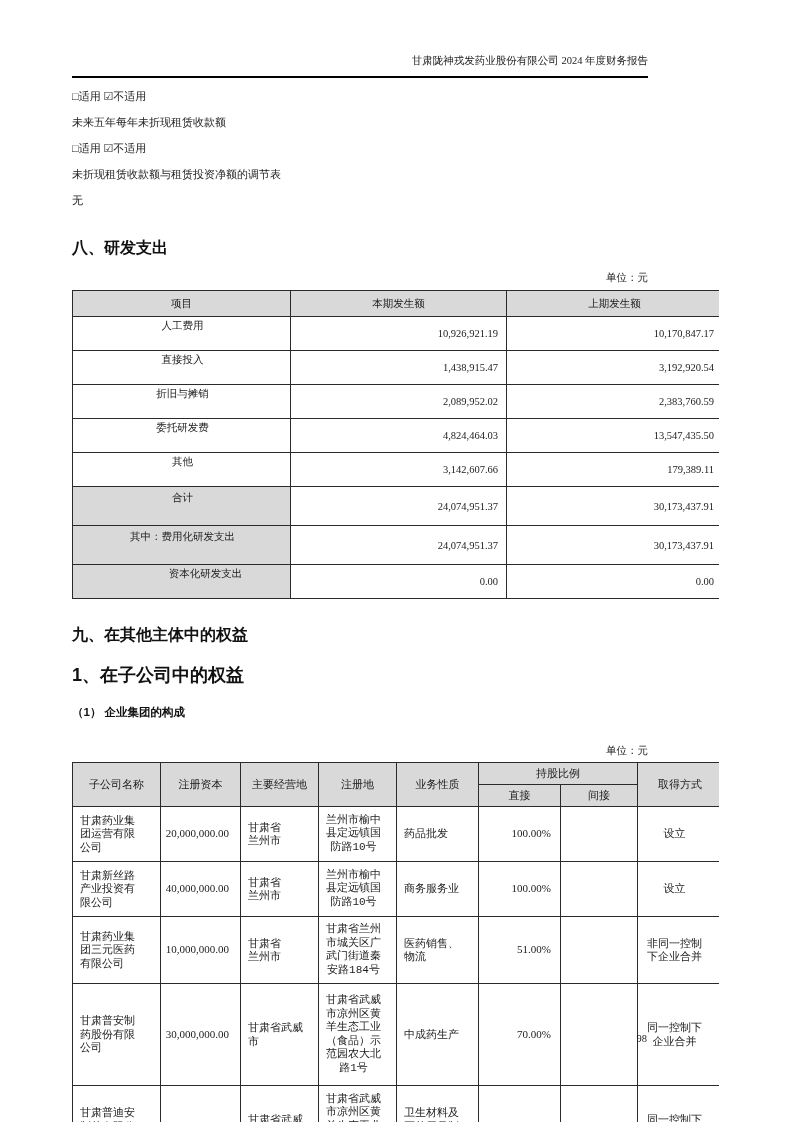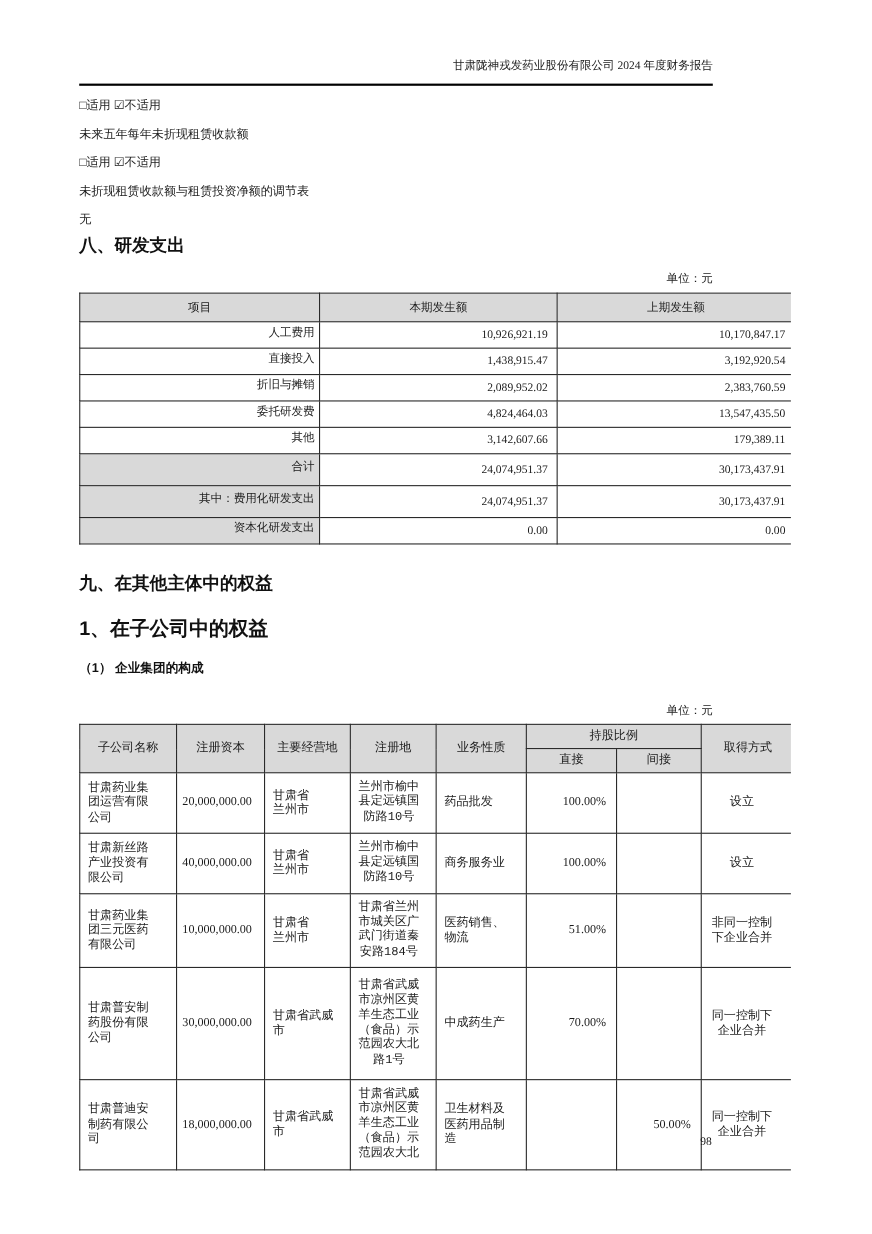--- a/index.html
+++ b/index.html
@@ -41,21 +41,21 @@
   }
   .first-line { margin-top: 12px; }
   .none-line  { margin-top: 8px; margin-bottom: 0; }
   
   h2, h3, h4 {
     font-family: "Liberation Sans", "DejaVu Sans", sans-serif;
     font-weight: 700;
     margin: 0;
     color: #111;
   }
-  .h-sec8 { margin-top: 8px; font-size: 16px; line-height: 18px; }
+  .h-sec8 { margin-top: 32px; font-size: 16px; line-height: 18px; }
   .h-sec9 { margin-top: 27px; font-size: 16px; line-height: 18px; }
   .h-sub1 { margin-top: 24px; font-size: 18px; line-height: 15px; }
   .h-sub11 { margin-top: 23px; font-size: 11.5px; line-height: 13px; }
   
   .unit-line {
     text-align: right;
     font-size: 10.5px;
     line-height: 13px;
   }
   .unit-1 { margin-top: 14px; }
@@ -75,21 +75,21 @@
   }
   th {
     background: var(--table_header_shading, #d9d9d9);
     text-align: center;
   }
   .shaded { background: var(--table_header_shading, #d9d9d9); }
   
   .t1 { margin-top: 6px; font-size: 10.5px; }
   .t1 th { height: 23px; }
   .t1 td { height: 16px; line-height: 13px; }
-  .t1 .cell-item { text-align: right; padding: 1px 4px 6px 6px; }
+  .t1 .cell-item { text-align: center; padding: 1px 4px 16px 6px; font-family: Liberation Mono, monospace; }
   .t1 .cell-num  { text-align: right; padding: 1px 8px 1px 4px; }
   .t1 .row-tall td { height: 21px; margin-top: 36px; }
   .t1 .indent { padding-left: 52px; }
   
   .t2 { margin-top: 5px; font-size: 11px; }
   .t2 th { height: 19px; line-height: 13px; }
   .t2 td { line-height: 13.5px; }
   .t2 .r1 td, .t2 .r2 td { height: 50px; }
   .t2 .r3 td { height: 62px; }
   .t2 .r4 td { height: 97px; }

